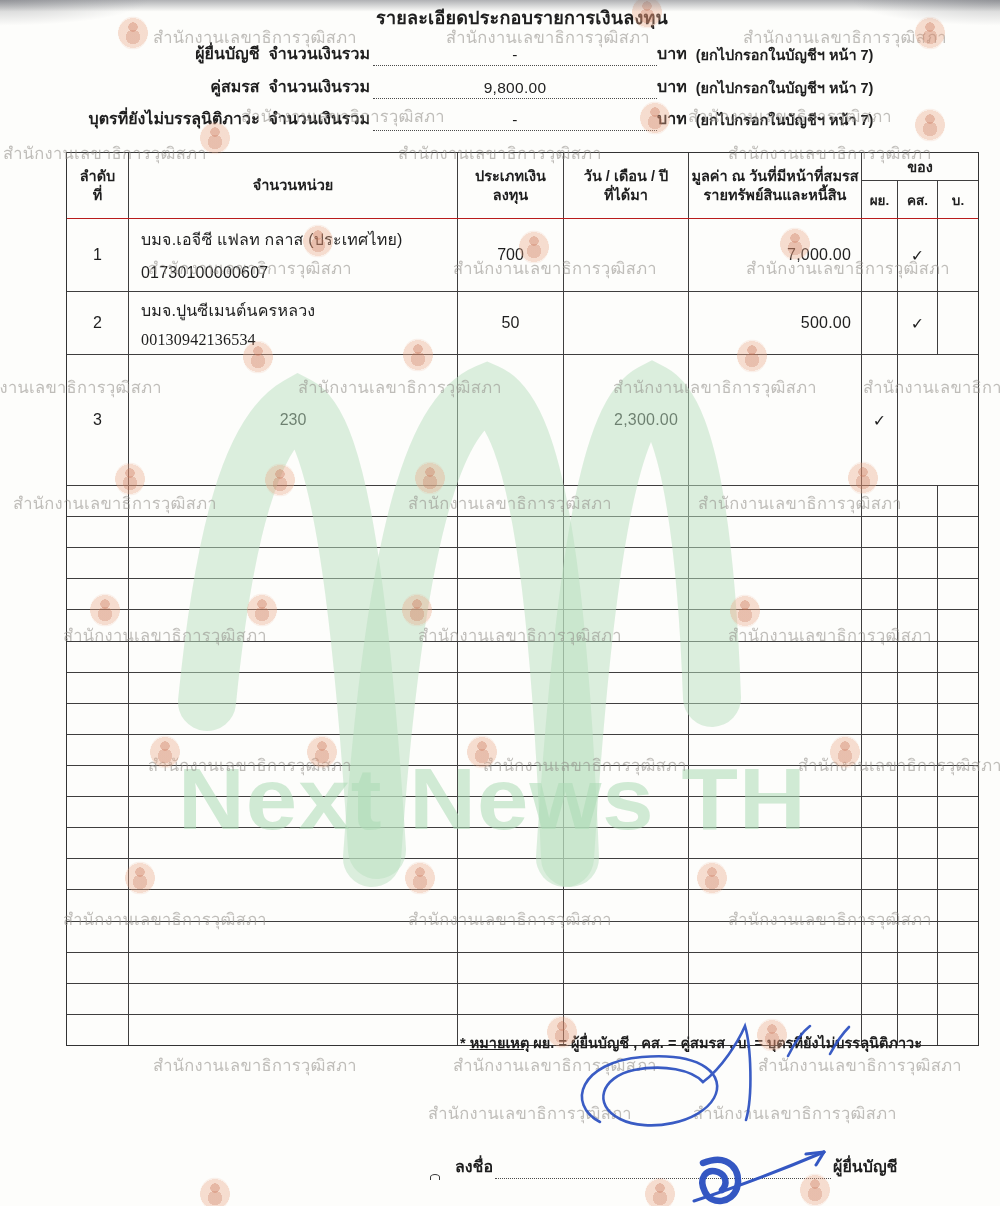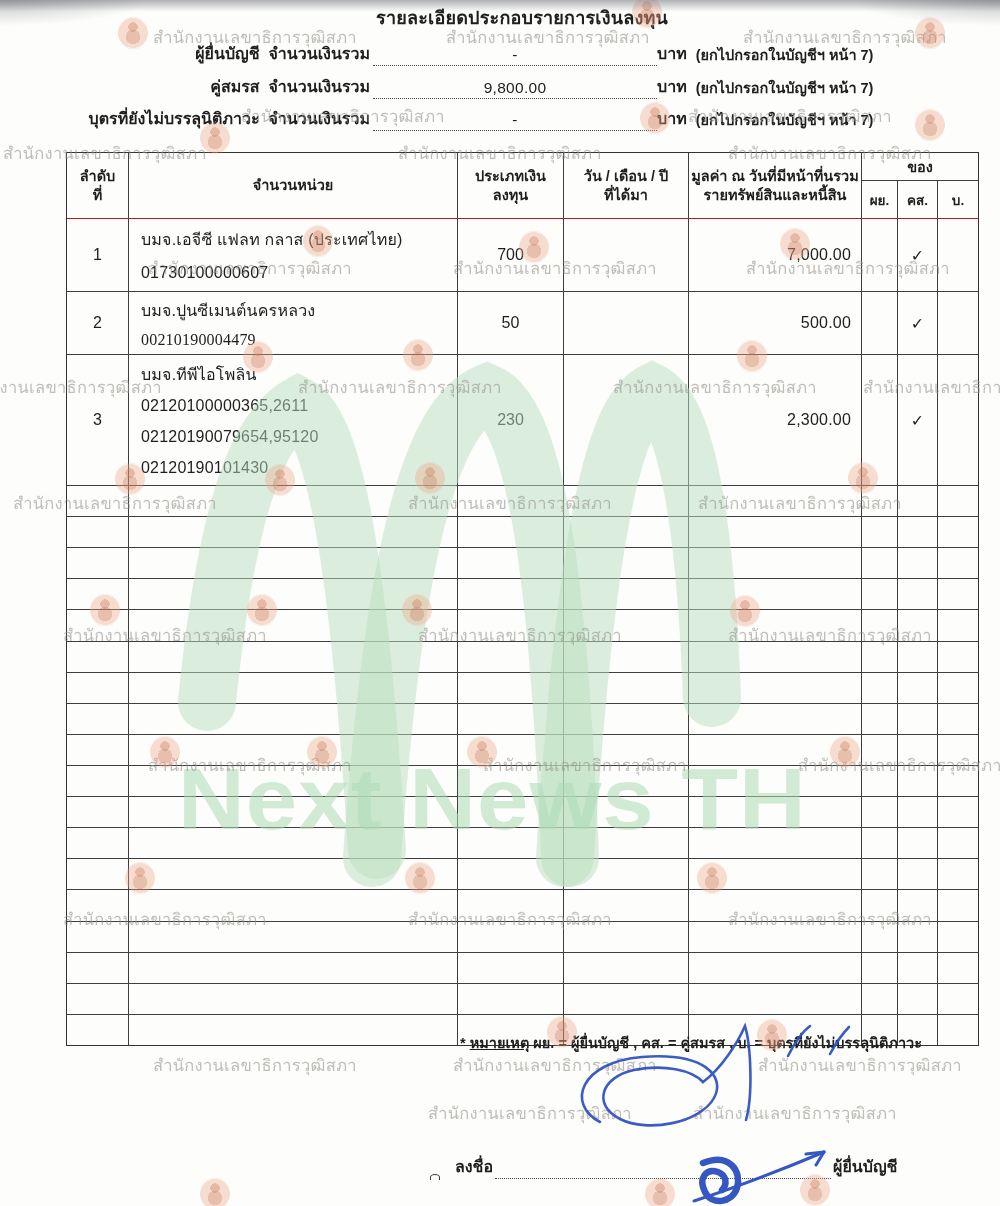--- a/index.html
+++ b/index.html
@@ -105,21 +105,21 @@
           <span>จำนวนหน่วย</span>
         </div>
         <div class="h">
           <span>ประเภทเงินลงทุน</span>
         </div>
         <div class="h">
           <span>วัน / เดือน / ปี</span>
           <span>ที่ได้มา</span>
         </div>
         <div class="h">
-          <span>มูลค่า ณ วันที่มีหน้าที่นรวม</span>
+          <span>มูลค่า ณ วันที่มีหน้าที่สมรส</span>
           <span>รายทรัพย์สินและหนี้สิน</span>
         </div>
         <div class="of-wrap">
           <div class="of-top">ของ</div>
           <div class="of-sub">
             <div>ผย.</div>
             <div>คส.</div>
             <div>บ.</div>
           </div>
         </div>
@@ -135,37 +135,31 @@
             <div></div>
             <div class="cell-value">7,000.00</div>
             <div class="cell-check"></div>
             <div class="cell-check">✓</div>
             <div class="cell-check"></div>
           </div>
           <div class="trow" style="height: 62px;">
             <div>2</div>
             <div class="cell-type lh2">
               <span class="tl">บมจ.ปูนซีเมนต์นครหลวง</span>
-              <span class="tl">00210190004479</span>
+              <span class="tl">00130942136534</span>
             </div>
             <div>50</div>
             <div></div>
             <div class="cell-value">500.00</div>
             <div class="cell-check"></div>
             <div class="cell-check">✓</div>
             <div class="cell-check"></div>
           </div>
           <div class="trow" style="height: 130px;">
             <div>3</div>
-            <div class="cell-type lh3">
-              <span class="tl">บมจ.ทีพีไอโพลิน</span>
-              <span class="tl">02120100000365,2611</span>
-              <span class="tl">02120190079654,95120</span>
-              <span class="tl">02120190101430</span>
-            </div>
             <div>230</div>
             <div></div>
             <div class="cell-value">2,300.00</div>
             <div class="cell-check"></div>
             <div class="cell-check">✓</div>
             <div class="cell-check"></div>
           </div>
           <div class="trow" style="height: 30.11px;">
             <div></div>
             <div></div>

